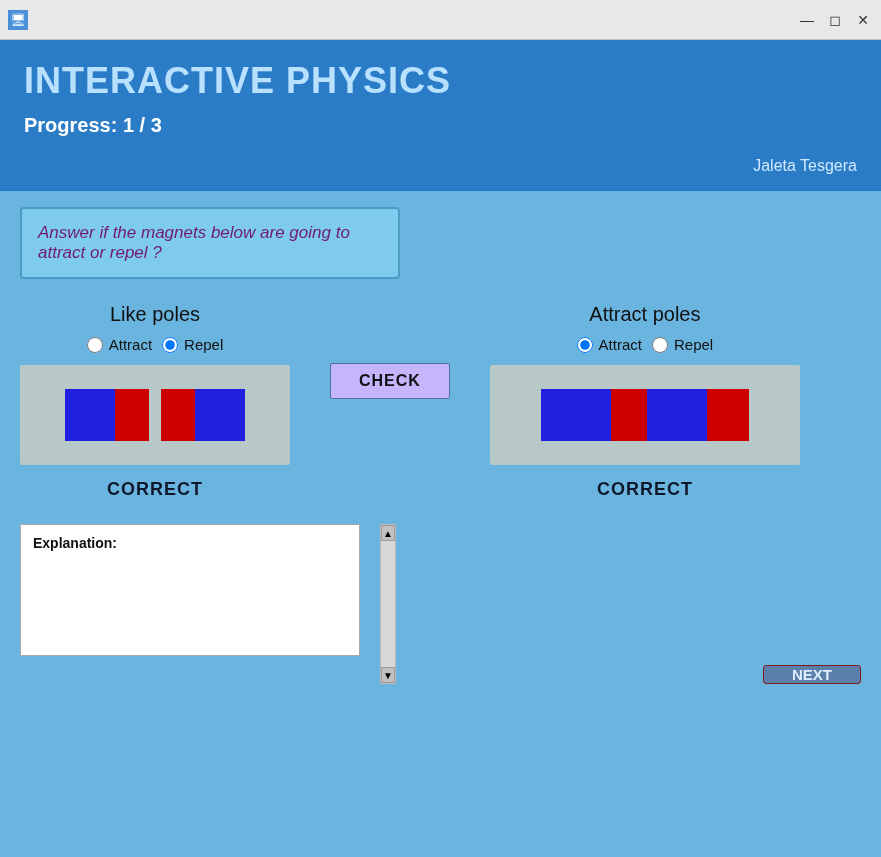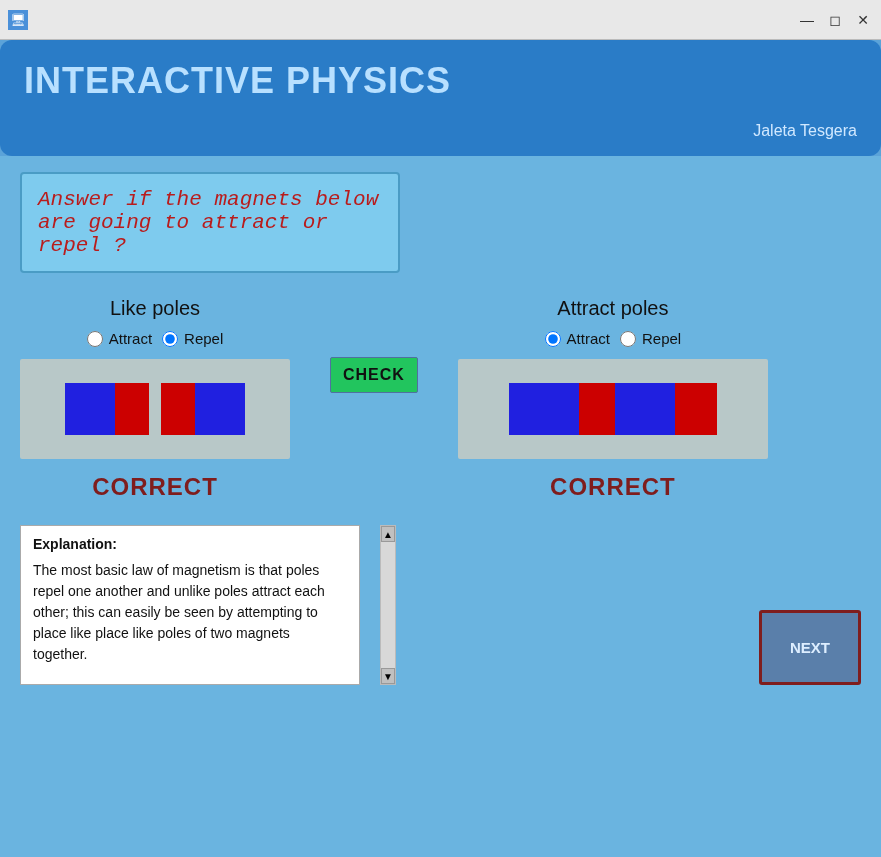--- a/index.html
+++ b/index.html
@@ -48,21 +48,20 @@
       background: #5ba3d9;
       display: flex;
       flex-direction: column;
     }
 
     
     .header {
       background: #2a7cc7;
       padding: 20px 24px 16px;
       flex-shrink: 0;
-      border-radius: 12px;
     }
     .app-title {
       color: #b8e0ff;
       font-size: 36px;
       font-weight: bold;
       letter-spacing: 1px;
       margin-bottom: 12px;
     }
     .progress-bar {
       color: white;
@@ -94,24 +93,23 @@
       max-width: 380px;
       margin-bottom: 24px;
     }
     .question-label {
       font-size: 15px;
       font-weight: bold;
       color: #1a1a1a;
       margin-bottom: 8px;
     }
     .question-text {
-      font-size: 21px;
+      font-size: 17px;
       font-style: italic;
-      color: #b91c1c;
-      font-family: Liberation Mono, monospace;
+      color: #701a75;
     }
 
     
     .questions-row {
       display: flex;
       gap: 40px;
       align-items: flex-start;
       margin-bottom: 16px;
     }
 
@@ -199,60 +197,60 @@
       gap: 0px;
       margin-bottom: 10px;
     }
 
     .magnet-unlike-blue1 { background: #2020e0; width: 70px; height: 52px; }
     .magnet-unlike-red1  { background: #cc0000; width: 36px; height: 52px; }
     .magnet-unlike-blue2 { background: #2020e0; width: 60px; height: 52px; }
     .magnet-unlike-red3  { background: #cc0000; width: 42px; height: 52px; }
 
     .correct-label {
-      color: #7f1d1d;
-      font-size: 24px;
+      color: #0f172a;
+      font-size: 18px;
       font-weight: bold;
       letter-spacing: 1px;
       margin-top: 4px;
     }
 
     
     .check-btn-wrapper {
       display: flex;
       align-items: flex-end;
       padding-bottom: 20px;
       margin-top: 60px;
     }
 
     .check-button {
-      background: #22c55e;
+      background: #c4b5fd;
       border: 1px solid #5070a0;
       color: #111;
       font-size: 16px;
       font-weight: 600;
-      padding: 8px 12px;
+      padding: 8px 28px;
       cursor: pointer;
       border-radius: 2px;
       letter-spacing: 1px;
     }
 
     
     .explanation-section {
       display: flex;
       gap: 20px;
       align-items: flex-start;
       margin-top: 8px;
     }
 
     .explanation-box {
       background: white;
       border: 1px solid #aaa;
       width: 340px;
-      height: 160px;
+      height: 132px;
       padding: 10px 12px;
       font-size: 14px;
       color: #111;
       overflow-y: scroll;
       resize: none;
       position: relative;
     }
     .explanation-title {
       font-weight: bold;
       margin-bottom: 8px;
@@ -278,25 +276,25 @@
       font-size: 10px; cursor: pointer;
     }
     .scroll-track {
       flex: 1;
       width: 14px;
       background: #d8d8d8;
     }
 
     .next-button {
       background: #5a7faa;
-      border: 3px solid #7f1d1d;
+      border: 1px solid #7f1d1d;
       color: #ddeeff;
       font-size: 15px;
       font-weight: bold;
-      padding: 26px 28px;
+      padding: 0 28px;
       cursor: pointer;
       border-radius: 3px;
       align-self: flex-end;
       margin-top: 20px;
     }
 
     .bottom-row {
       display: flex;
       justify-content: space-between;
       align-items: flex-end;
@@ -319,20 +317,21 @@
     <button class="win-btn">—</button>
     <button class="win-btn">◻</button>
     <button class="win-btn">✕</button>
   </div>
 </div>
 
 <div class="app-container">
 
   <div class="header">
     <div class="app-title">INTERACTIVE PHYSICS</div>
+    <div class="progress-bar">Progress:  1 / 3</div>
     <div class="user-name">Jaleta Tesgera</div>
   </div>
 
   <div class="content-area">
 
     <div class="question-box">
       <div class="question-text">Answer if the magnets below are going to attract or repel ?</div>
     </div>
 
     <div class="questions-row">
@@ -394,21 +393,20 @@
         <div class="correct-label">CORRECT</div>
       </div>
 
     </div>
 
     <div class="bottom-row">
 
       <div class="explanation-section">
         <div class="explanation-box">
           <div class="explanation-title">Explanation:</div>
-          <div class="explanation-text">The most basic law of magnetism is that poles repel one another and unlike poles attract each other; this can easily be seen by attempting to place like place like poles of two magnets together.</div>
         </div>
         <div class="scrollbar-area">
           <div class="scroll-arrow">▲</div>
           <div class="scroll-track"></div>
           <div class="scroll-arrow">▼</div>
         </div>
       </div>
 
       <button class="next-button">NEXT</button>
     </div>

